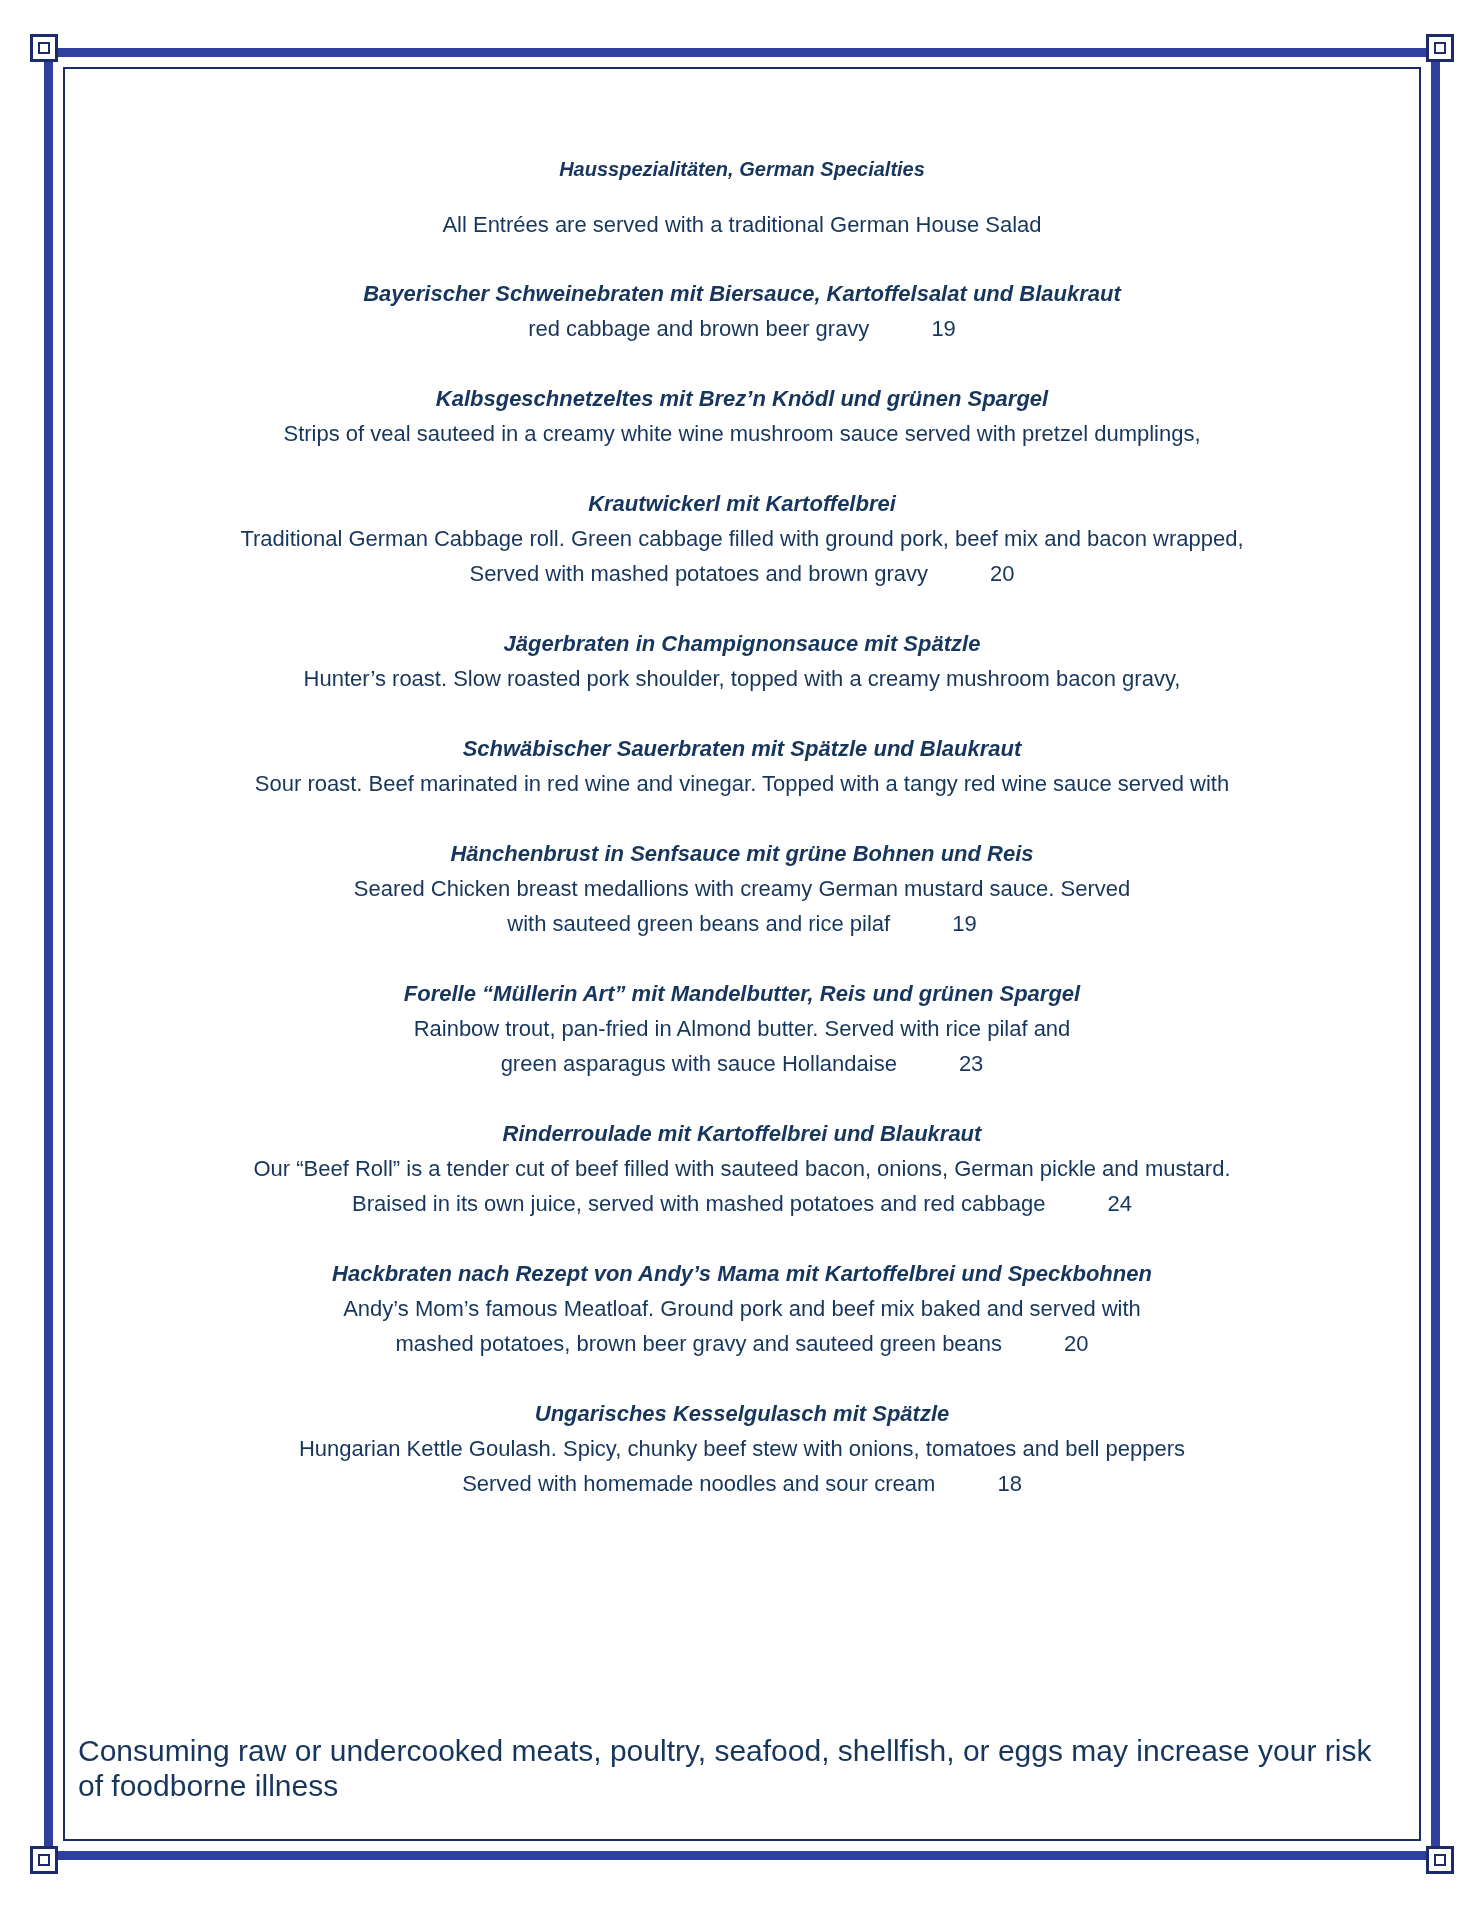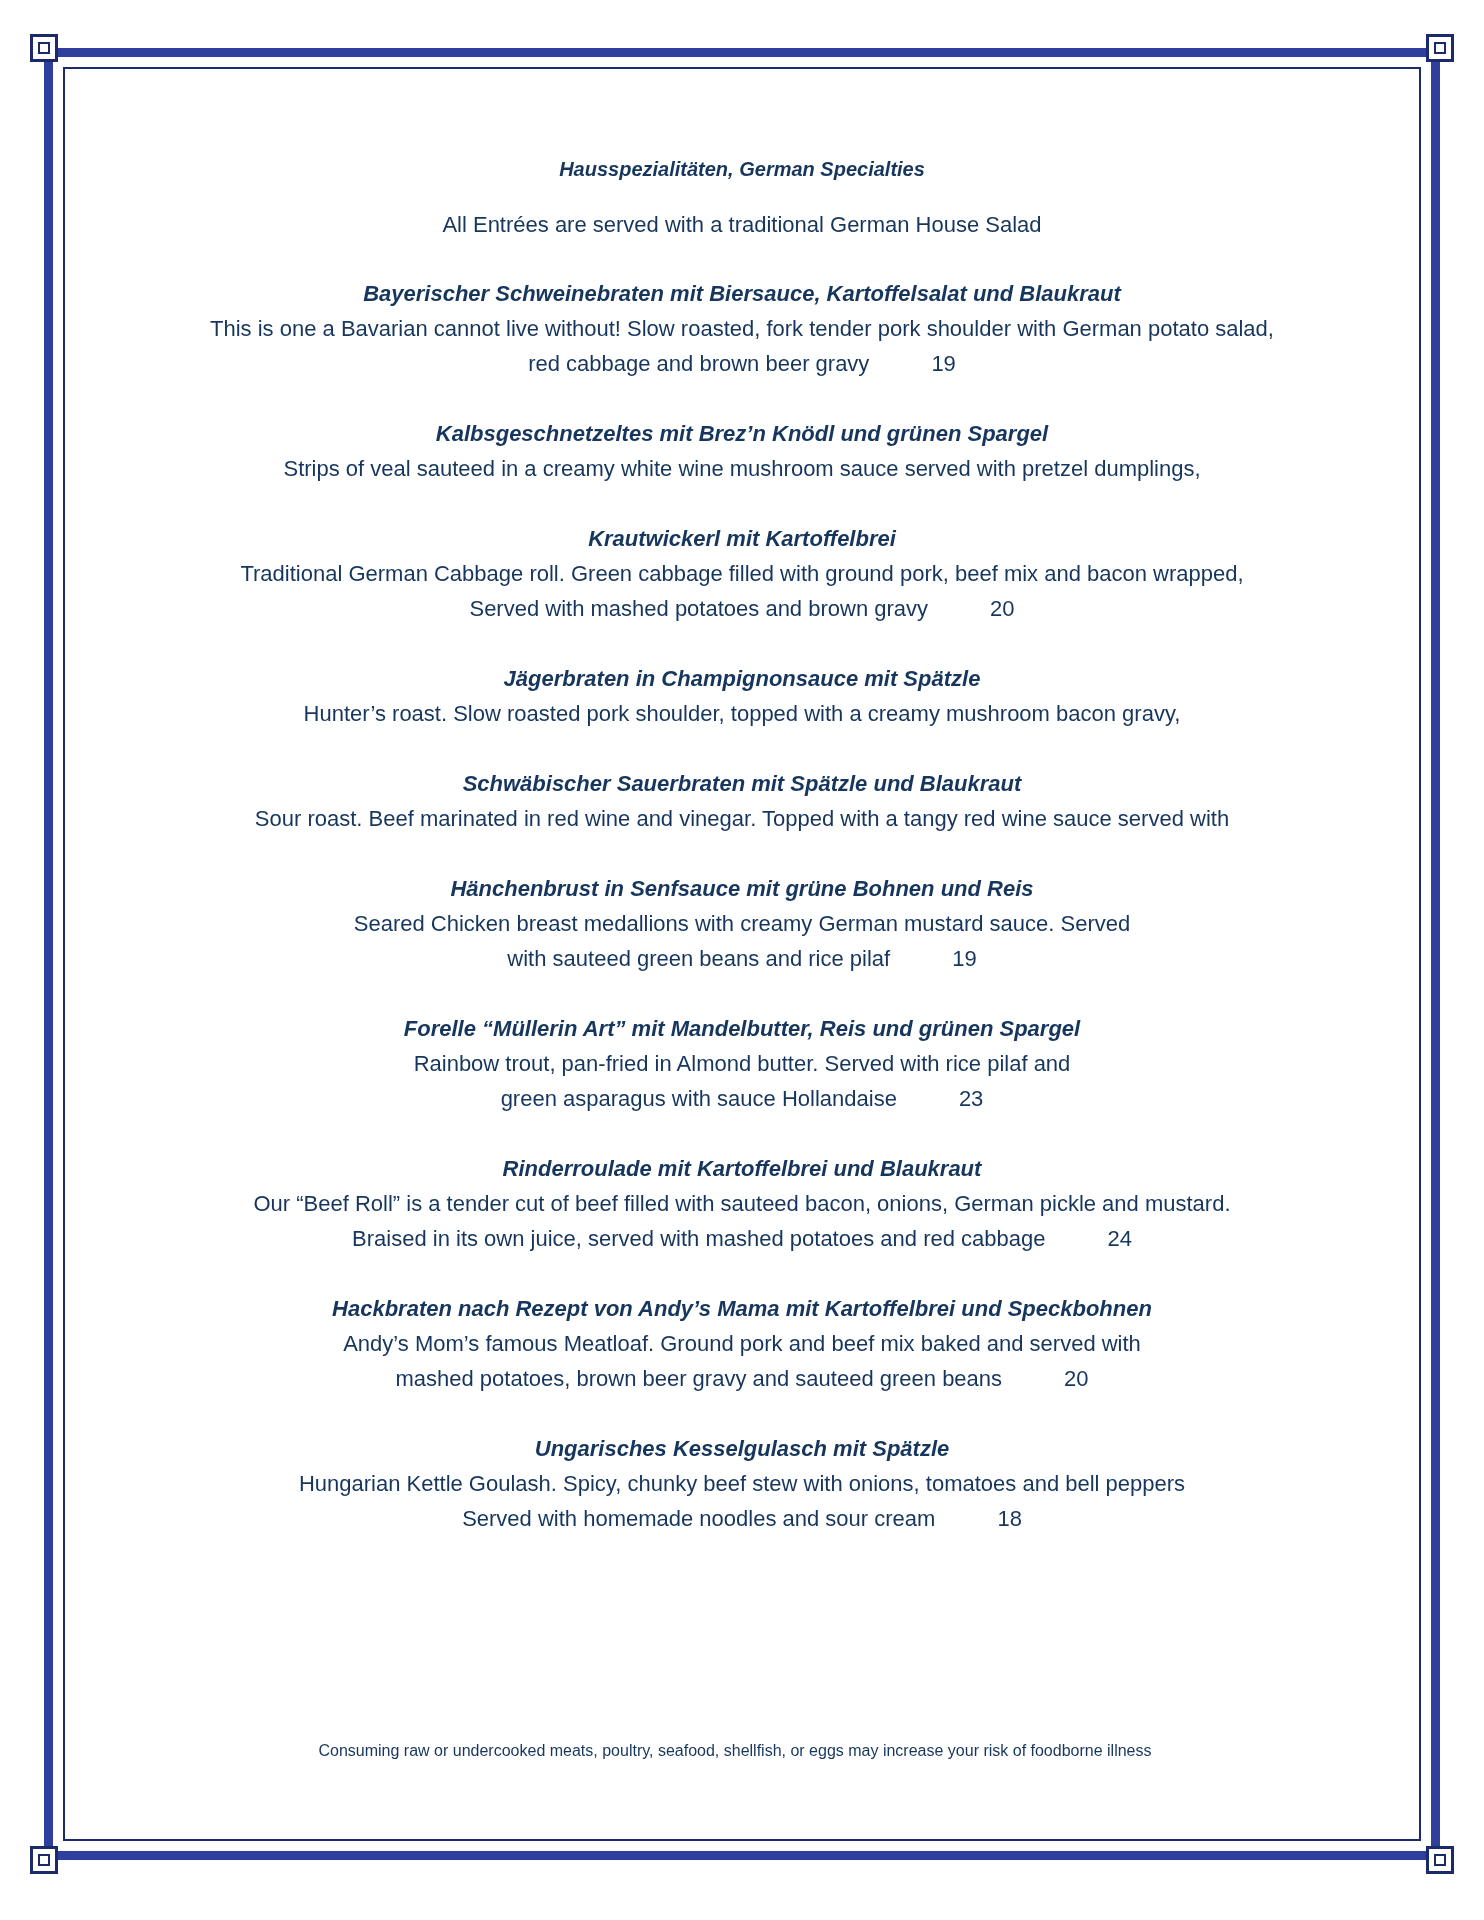--- a/index.html
+++ b/index.html
@@ -65,23 +65,23 @@
   .item-name {
     font-weight: bold;
     font-style: italic;
   }
   .price { margin-left: 62px; }
 
   .footer-note {
     position: absolute;
     left: 78px; right: 92px;
     top: 1733px;
-    text-align: center;
+    text-align: left;
     color: var(--text, #17365d);
-    font-size: 16px;
+    font-size: 30px;
     line-height: 35px;
   }
 </style>
 </head>
 <body>
 
 <div class="frame-thick"></div>
 <div class="frame-thin"></div>
 <div class="corner tl"></div>
 <div class="corner tr"></div>
@@ -89,21 +89,20 @@
 <div class="corner br"></div>
 
 <div class="menu-content">
   <div class="page-title">Hausspezialitäten, German Specialties</div>
   <div class="page-subtitle">All Entrées are served with a traditional German House Salad</div>
 
   <div class="items">
 
     <div class="item">
       <div class="item-name">Bayerischer Schweinebraten mit Biersauce, Kartoffelsalat und Blaukraut</div>
-      <div class="item-line">This is one a Bavarian cannot live without! Slow roasted, fork tender pork shoulder with German potato salad,</div>
       <div class="item-line"><span>red cabbage and brown beer gravy</span><span class="price">19</span></div>
     </div>
 
     <div class="item">
       <div class="item-name">Kalbsgeschnetzeltes mit Brez’n Knödl und grünen Spargel</div>
       <div class="item-line">Strips of veal sauteed in a creamy white wine mushroom sauce served with pretzel dumplings,</div>
     </div>
 
     <div class="item">
       <div class="item-name">Krautwickerl mit Kartoffelbrei</div>

